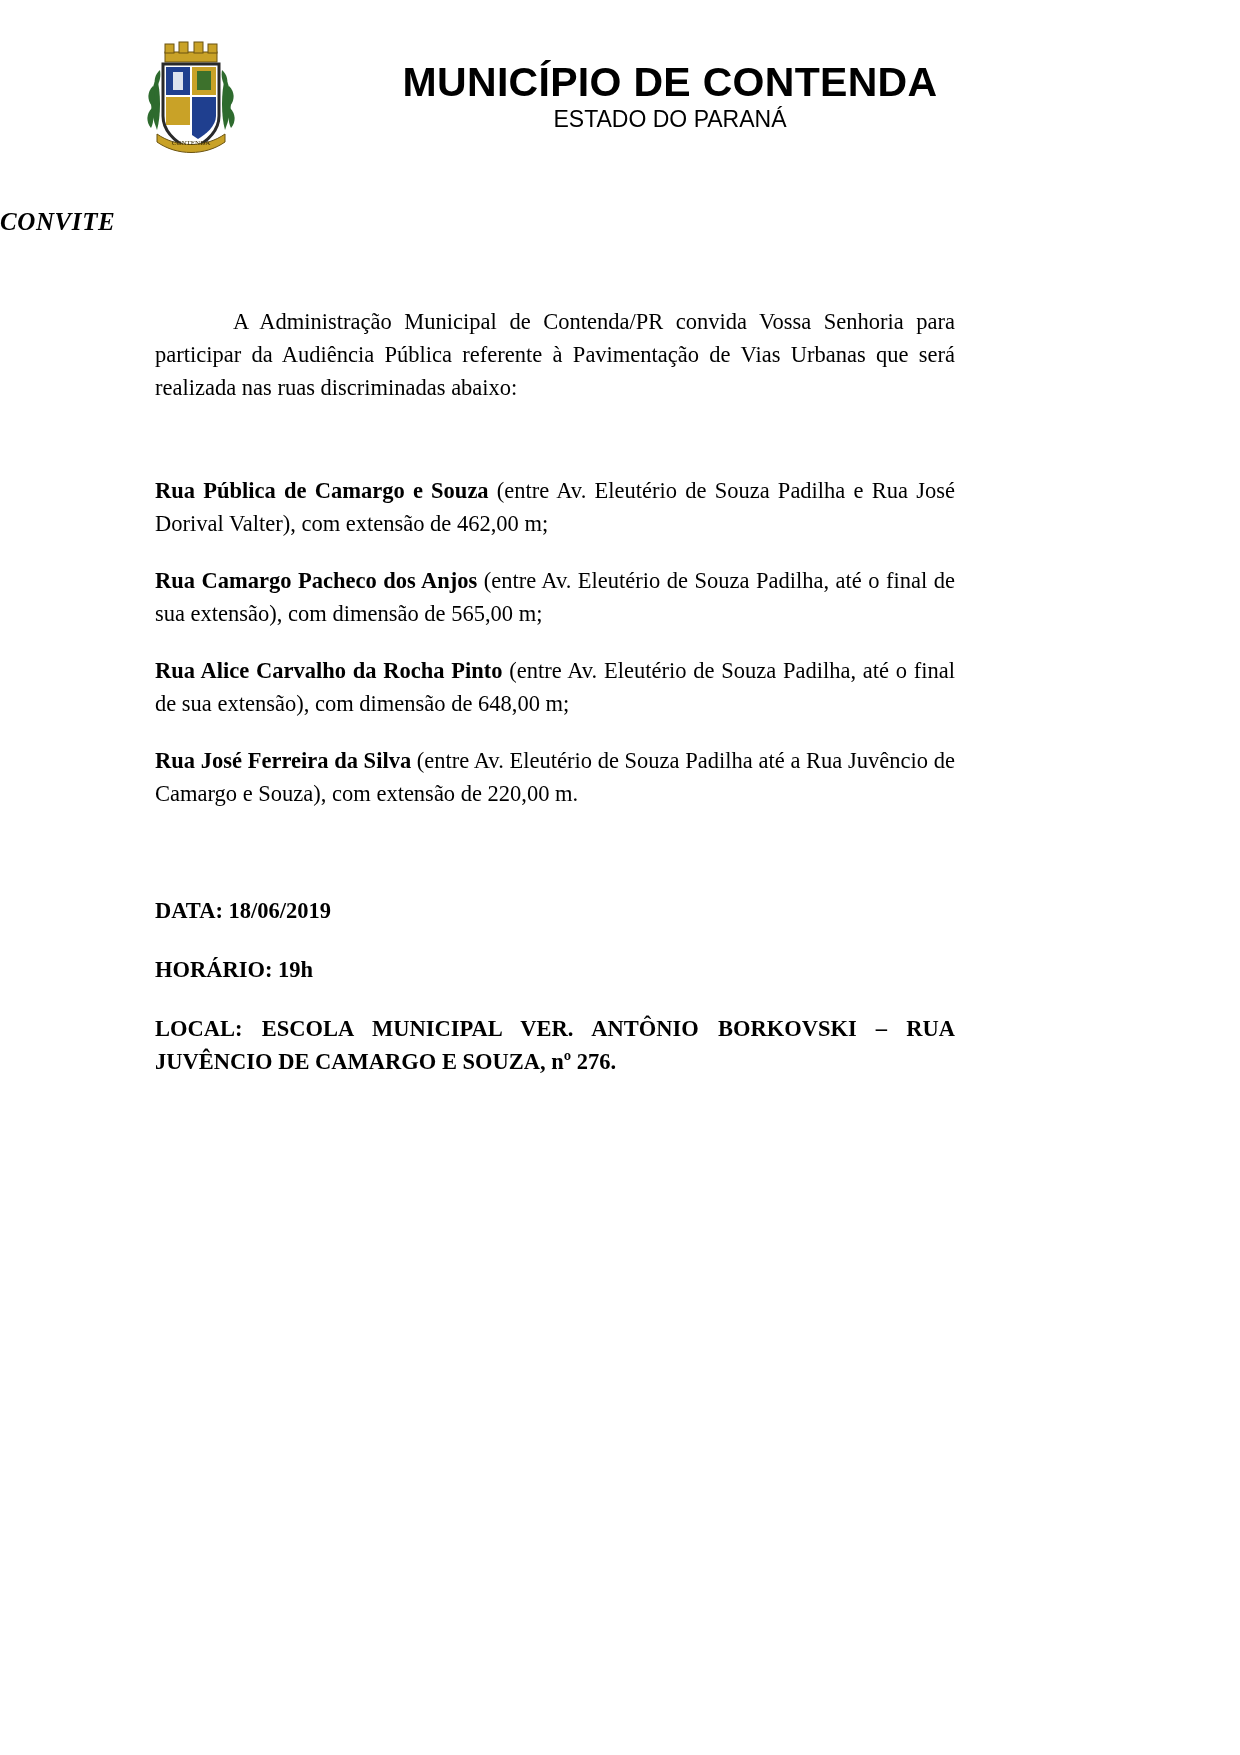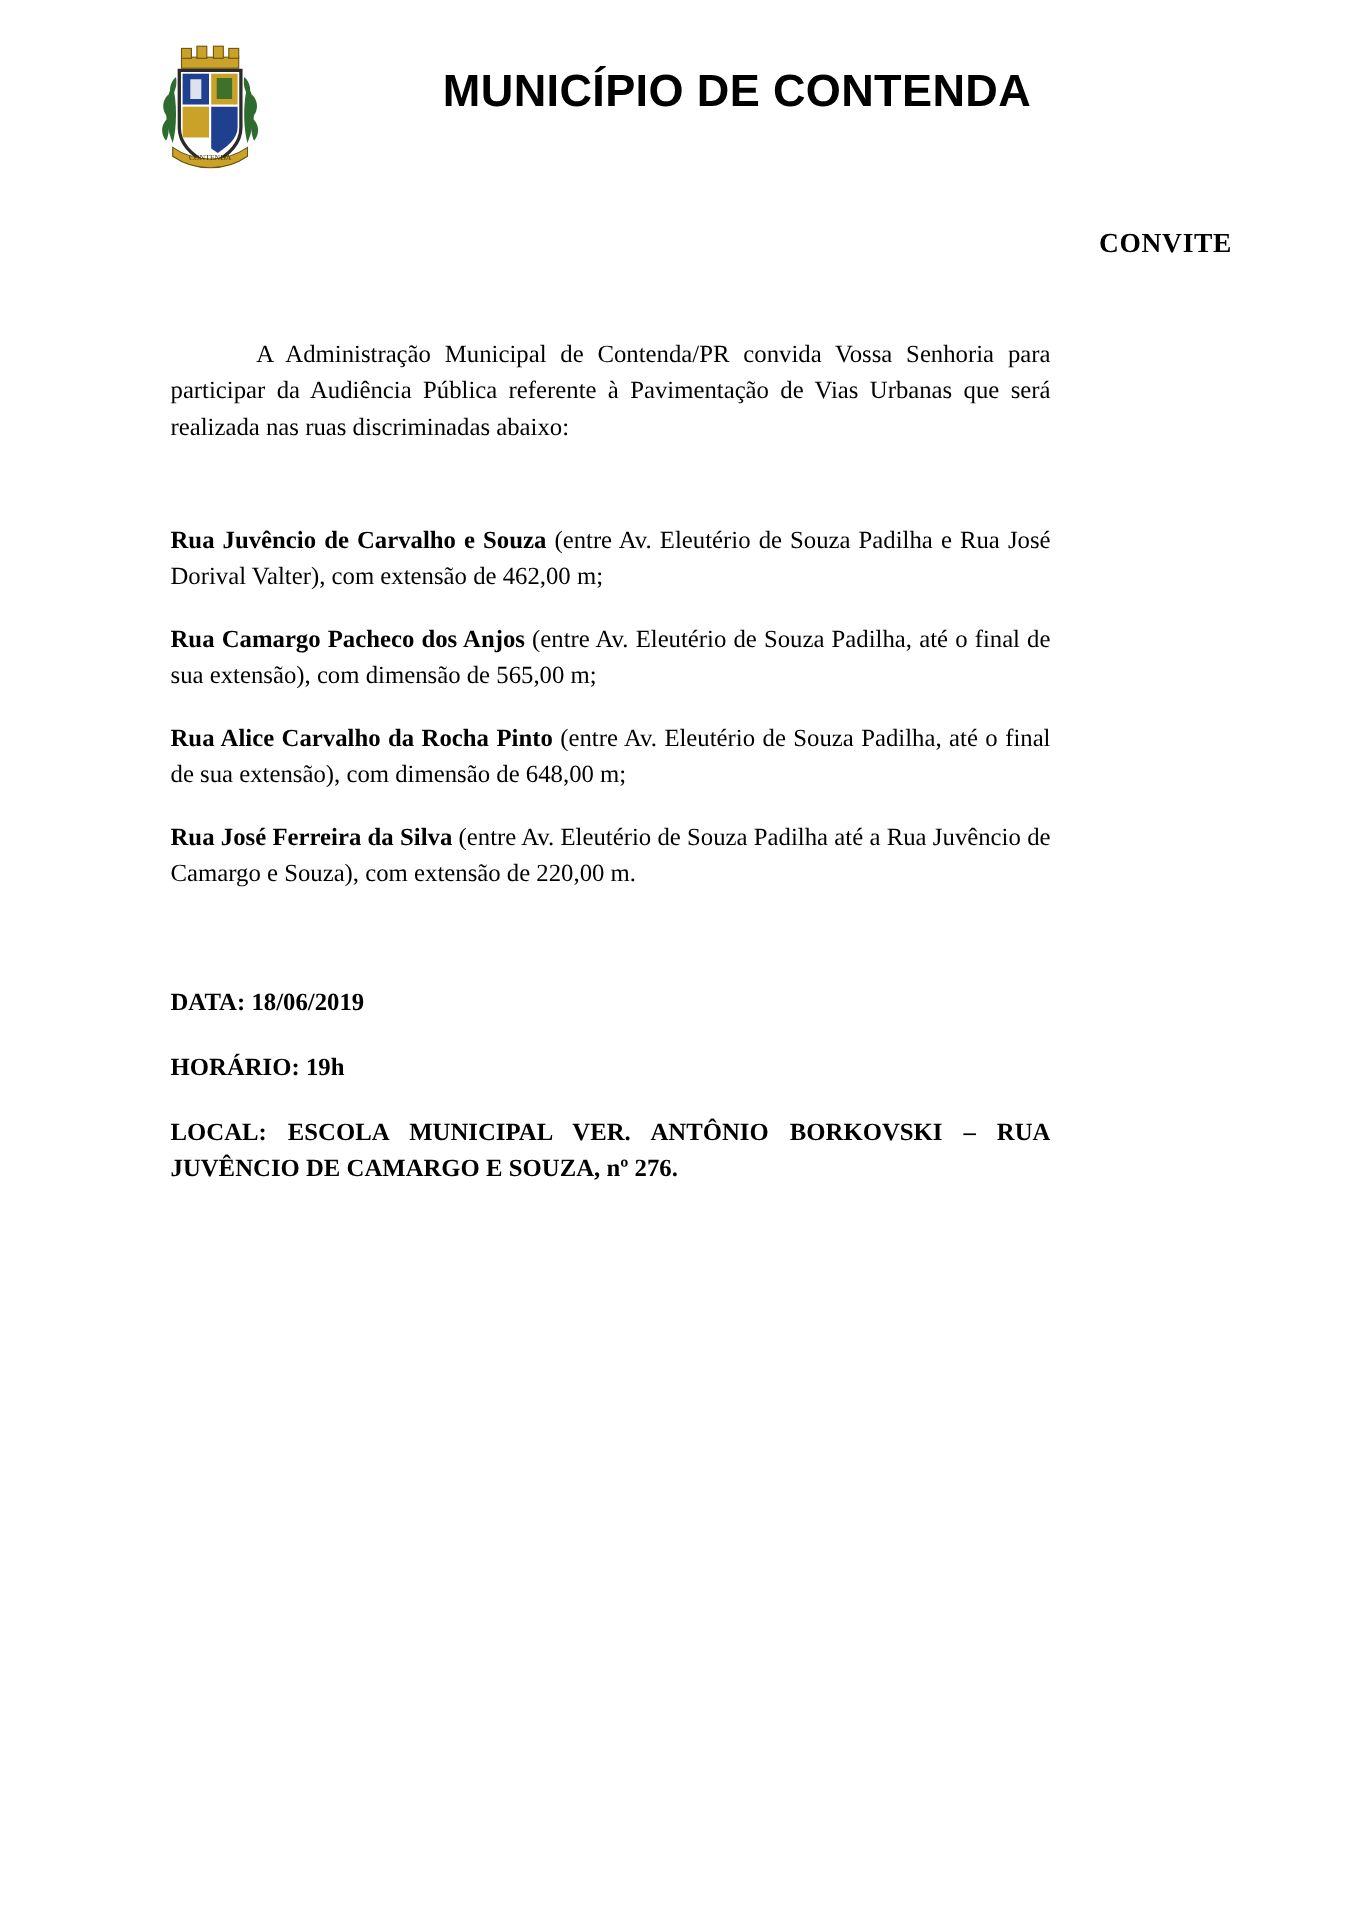--- a/index.html
+++ b/index.html
@@ -57,24 +57,25 @@
     line-height: 32px;
     margin-top: 2px;
   }
 
   
   .doc-title {
     position: absolute;
     top: 208px;
     left: 0;
     width: 1120px;
-    text-align: right;
+    text-align: left;
     font-size: 25px;
     font-weight: bold;
     letter-spacing: 0.6px;
+    font-style: italic;
   }
 
   .content {
     position: absolute;
     left: 155px;
     top: 305px;
     width: 800px;
     font-size: 22.5px;
     line-height: 33px;
     text-align: justify;
@@ -159,33 +160,34 @@
           <path d="M54 33 L68 33 L68 52 L54 52 Z"></path>
         </g>
 
         <path d="M14 96 C34 110 62 110 82 96 L82 104 C62 118 34 118 14 104 Z" fill="#c9a227" stroke="#6b5310" stroke-width="1"></path>
         <text x="48" y="107" font-size="7" text-anchor="middle" fill="#3a2d06" font-family="Liberation Serif, serif">CONTENDA</text>
       </svg>
     </div>
 
     <div class="header-text">
       <div class="header-title">MUNICÍPIO DE CONTENDA</div>
+      <div class="header-sub">ESTADO DO PARANÁ</div>
     </div>
   </div>
 
   <div class="doc-title">CONVITE</div>
 
   <div class="content">
 
     <p class="para-intro">A Administração Municipal de Contenda/PR convida Vossa Senhoria para participar da Audiência Pública referente à Pavimentação de Vias Urbanas que será realizada nas ruas discriminadas abaixo:</p>
 
     <div class="streets">
 
       <p class="street-item">
-        <span class="street-name">Rua Juvêncio de Carvalho e Souza</span><span> (entre Av. Eleutério de Souza Padilha e Rua José Dorival Valter), com extensão de 462,00 m;</span>
+        <span class="street-name">Rua Pública de Camargo e Souza</span><span> (entre Av. Eleutério de Souza Padilha e Rua José Dorival Valter), com extensão de 462,00 m;</span>
       </p>
 
       <p class="street-item">
         <span class="street-name">Rua Camargo Pacheco dos Anjos</span><span> (entre Av. Eleutério de Souza Padilha, até o final de sua extensão), com dimensão de 565,00 m;</span>
       </p>
 
       <p class="street-item">
         <span class="street-name"> Rua Alice Carvalho da Rocha Pinto</span><span> (entre Av. Eleutério de Souza Padilha, até o final de sua extensão), com dimensão de 648,00 m;</span>
       </p>
 

